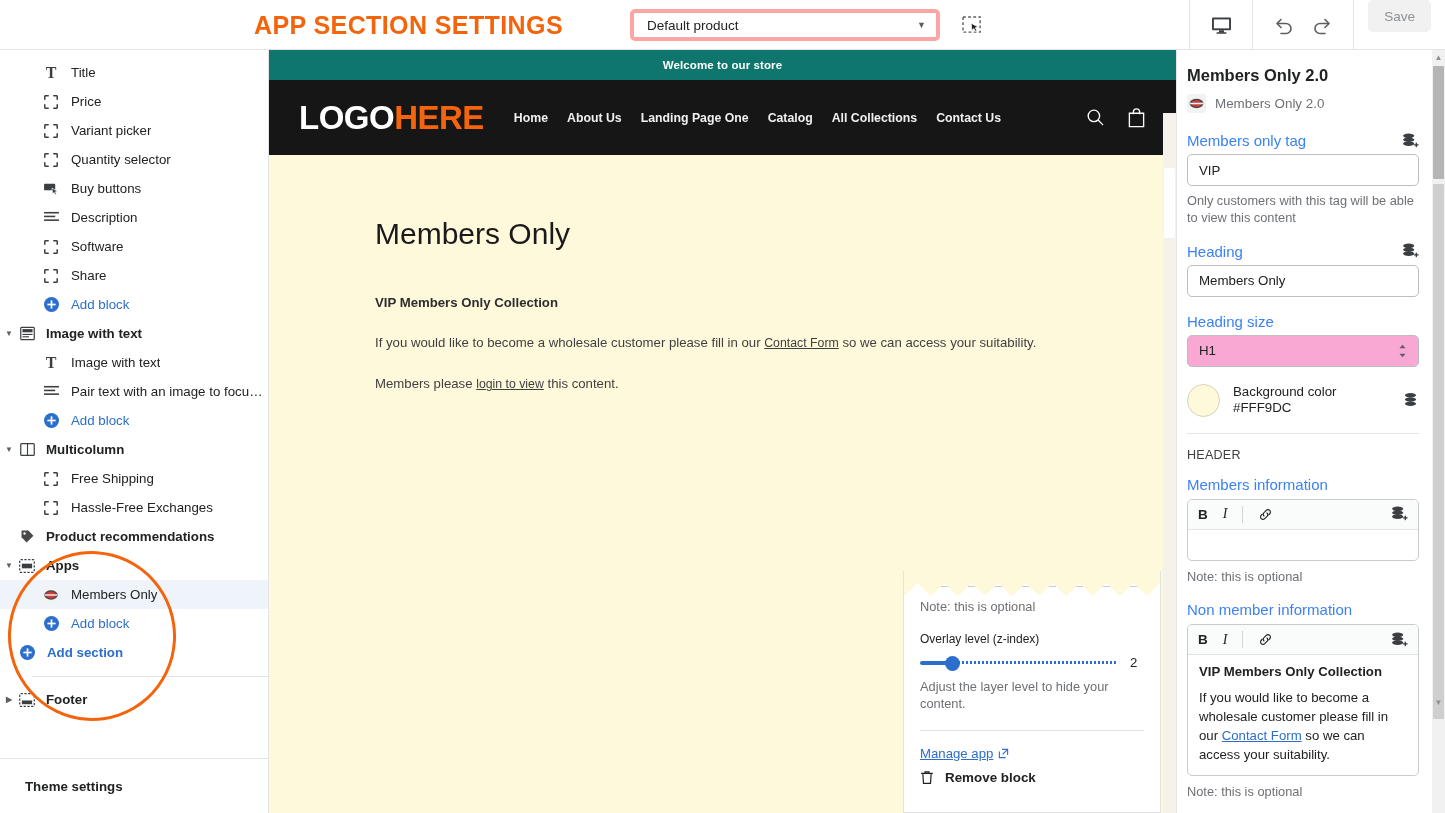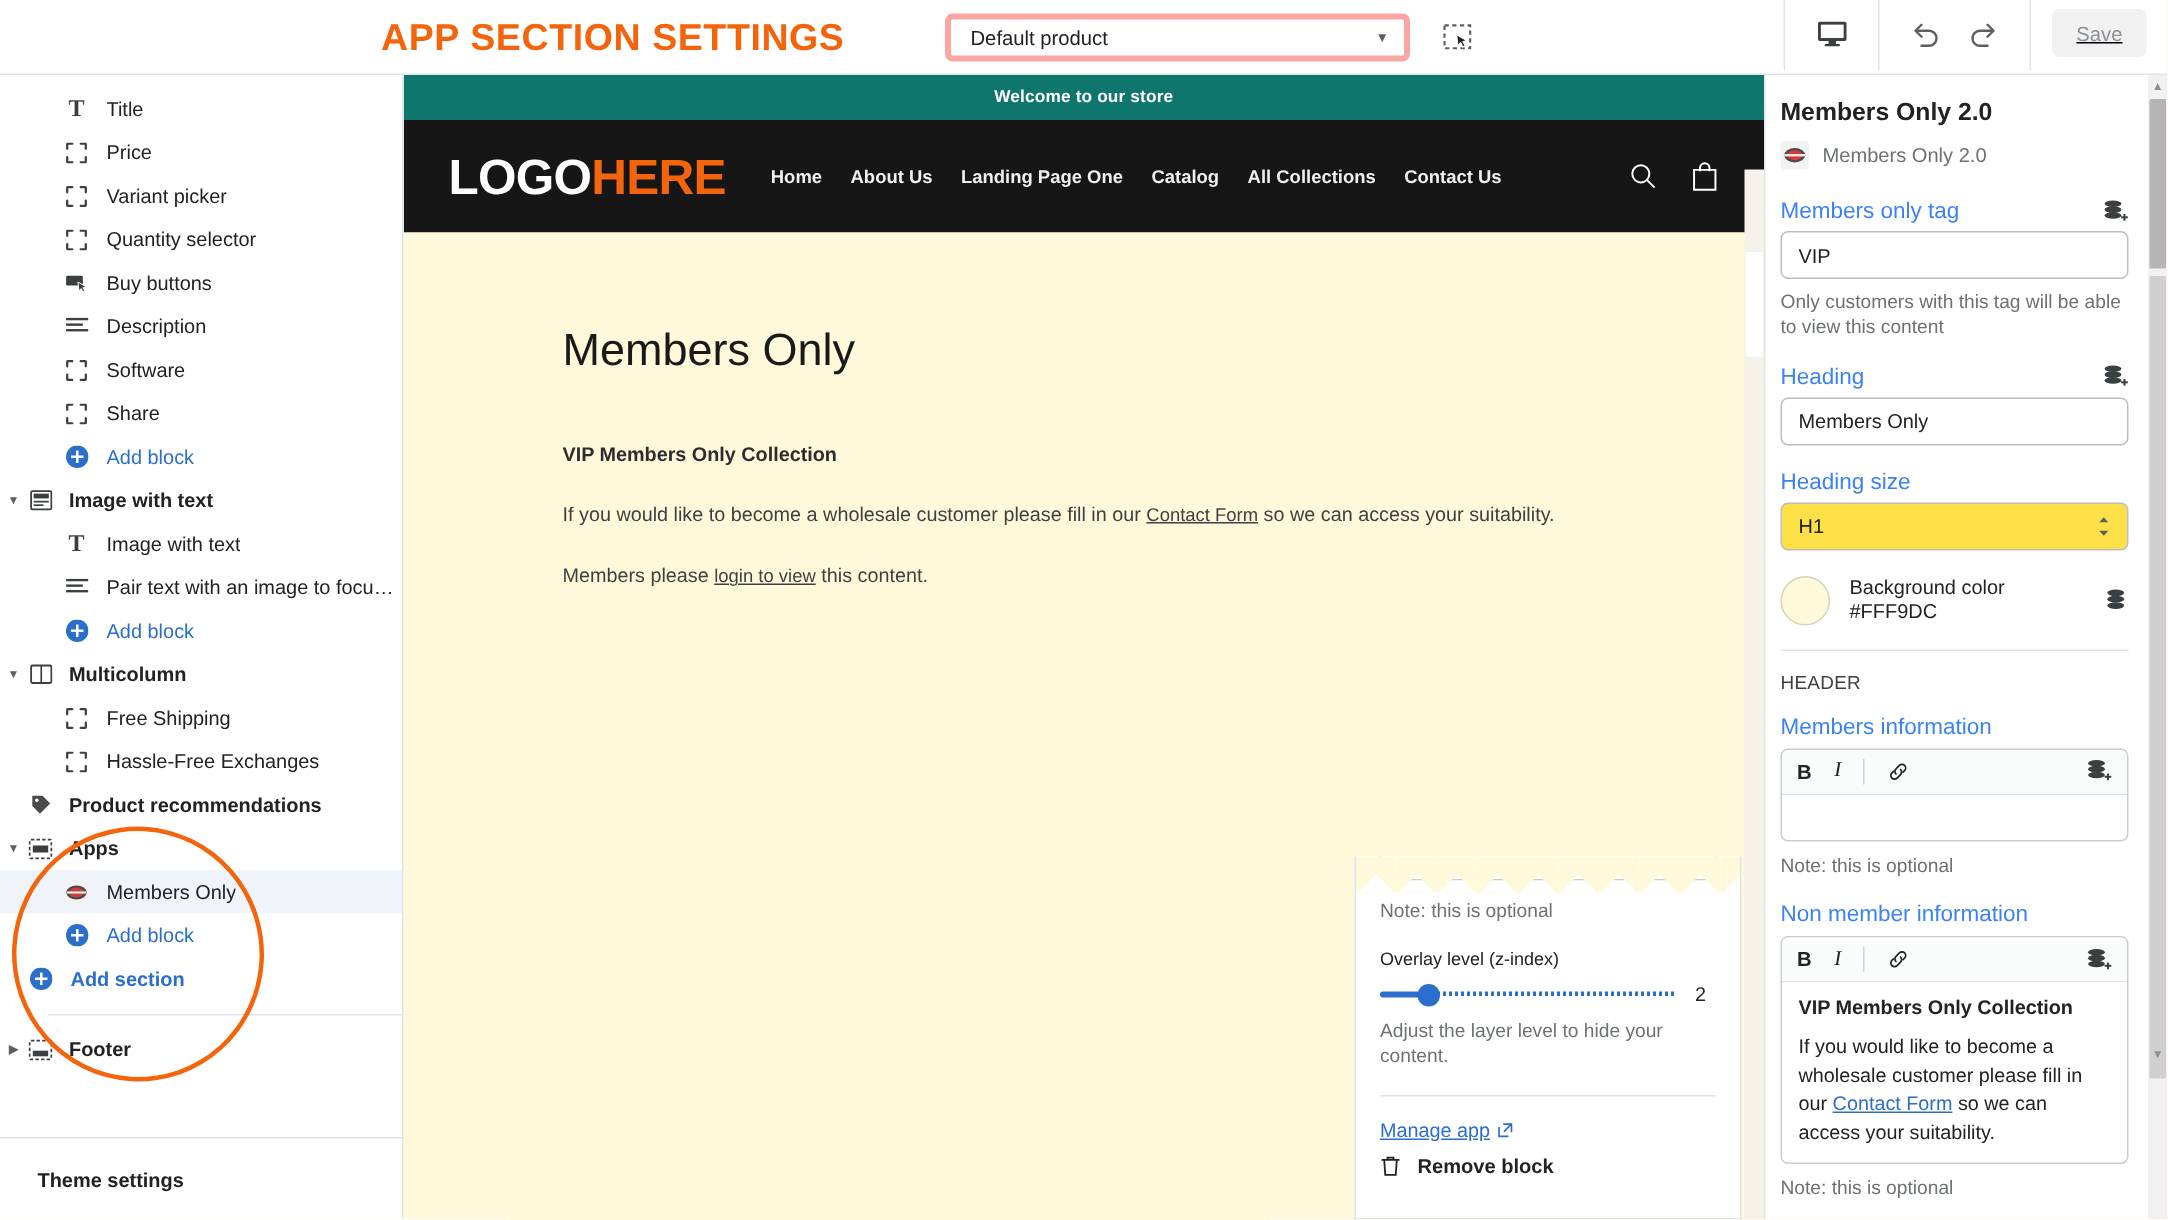--- a/index.html
+++ b/index.html
@@ -29,21 +29,21 @@
     display:flex; align-items:center; padding:0 10px 0 13px;
     font-size:13.5px; color:#202223;
   }
   #product-select .caret { margin-left:auto; font-size:9px; color:#5c5f62; }
   #select-tool {
     position:absolute; left:960px; top:14px; width:24px; height:22px;
     display:flex; align-items:center; justify-content:center;
   }
   #topbar-right {
     position:absolute; right:0; top:0; height:44px;
-    display:flex; align-items:center;text-decoration:underline;
+    display:flex; 
   }
   .tb-group { display:flex; align-items:center; height:50px; padding:0 12px; }
   .tb-div { width:1px; height:50px; background:#e1e3e5; }
   .tb-btn {
     width:38px; height:32px; display:flex; align-items:center; justify-content:center;
     border-radius:4px; color:#5c5f62;
   }
   #save-button {
     margin:0 14px 0 14px; height:32px; min-width:62px; padding:0 16px;
     background:#f1f1f1; border-radius:5px; color:#8c9196;
@@ -212,21 +212,21 @@
   }
   .field-label { font-size:15px; color:#3b82f6; }
   .txtinput {
     width:100%; height:32px; border:1px solid #babec3; border-radius:5px;
     background:#fff; display:flex; align-items:center; padding:0 11px;
     font-size:13.3px; color:#202223;
   }
   .fieldnote { font-size:12.8px; color:#6d7175; line-height:1.35; margin:6px 0 0 0; }
   .selectbox {
     width:100%; height:32px; border:1px solid #babec3; border-radius:5px;
-    background:#fde047; display:flex; align-items:center; padding:0 11px;
+    background:#f9a8d4; display:flex; align-items:center; padding:0 11px;
     font-size:13.3px; color:#202223; position:relative;
   }
   .selectbox .stepper {
     margin-left:auto; display:flex; flex-direction:column; line-height:5px;
     font-size:8px; color:#5c5f62;
   }
   #color-row { display:flex; align-items:center; gap:13px; margin-top:17px; }
   #color-swatch {
     width:33px; height:33px; border-radius:50%; background:#FFF9DC;
     border:1px solid #d8d3b5; flex:none;

